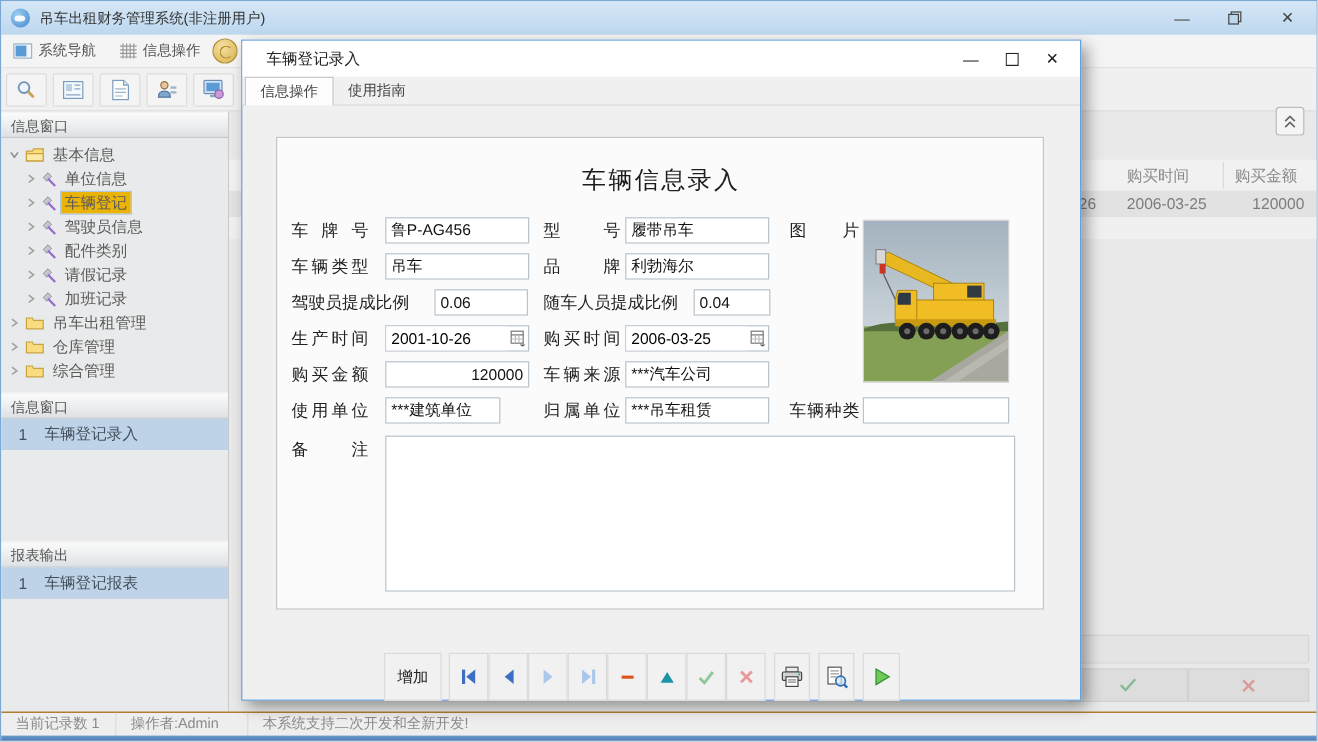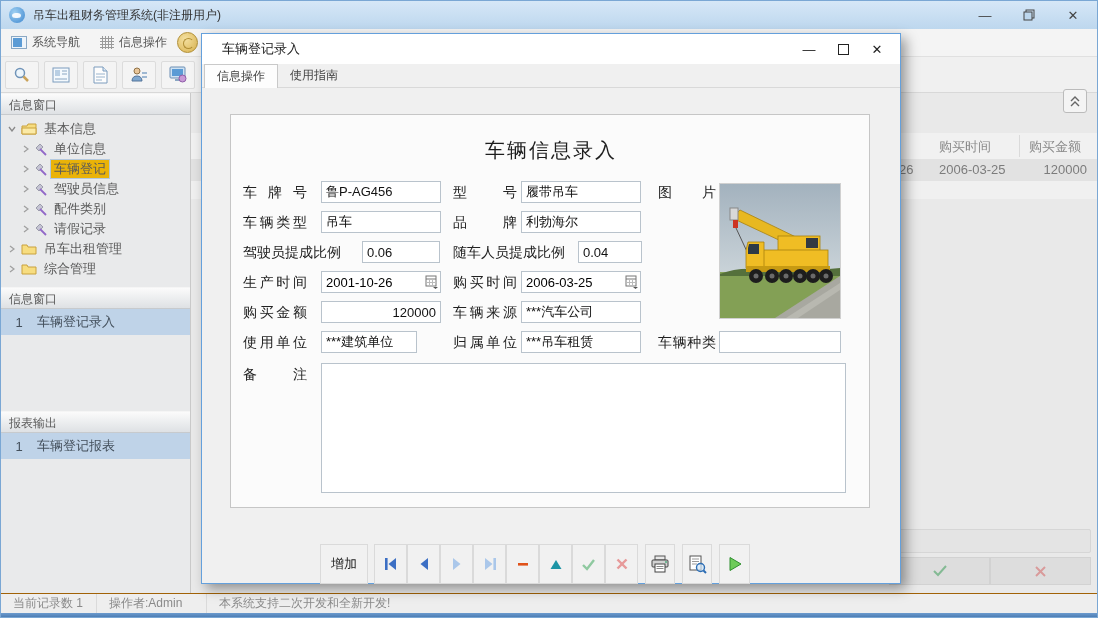--- a/index.html
+++ b/index.html
@@ -232,31 +232,54 @@
             <svg width="6" height="8" viewBox="0 0 6 8">
               <polyline points="1,1 5,4 1,7" fill="none" stroke="#a0a0a0" stroke-width="1.3"></polyline>
             </svg>
           </span>
         <svg width="13" height="13" viewBox="0 0 13 13" style="margin-left:3px;">
             <path d="M2 5l4-4 3 3-4 4z" fill="#c4c4d2" stroke="#8d8da0" stroke-width="0.8"></path>
             <line x1="6" y1="6" x2="12" y2="12" stroke="#9268c8" stroke-width="1.8"></line>
           </svg>
         <span class="lab">请假记录</span>
       </div>
+      <div class="tree-row" style="padding-left:20px;">
+        <span class="chev">
+            <svg width="6" height="8" viewBox="0 0 6 8">
+              <polyline points="1,1 5,4 1,7" fill="none" stroke="#a0a0a0" stroke-width="1.3"></polyline>
+            </svg>
+          </span>
+        <svg width="13" height="13" viewBox="0 0 13 13" style="margin-left:3px;">
+            <path d="M2 5l4-4 3 3-4 4z" fill="#c4c4d2" stroke="#8d8da0" stroke-width="0.8"></path>
+            <line x1="6" y1="6" x2="12" y2="12" stroke="#9268c8" stroke-width="1.8"></line>
+          </svg>
+        <span class="lab">加班记录</span>
+      </div>
 
       <div class="tree-row" style="padding-left:6px;">
         <span class="chev">
             <svg width="6" height="8" viewBox="0 0 6 8">
               <polyline points="1,1 5,4 1,7" fill="none" stroke="#a0a0a0" stroke-width="1.3"></polyline>
             </svg>
           </span>
         <svg width="16" height="12" viewBox="0 0 16 12" style="margin-left:4px;">
             <path d="M1 2h5l1 2h8v7H1z" fill="#f7dd80" stroke="#c9a23e"></path>
           </svg>
         <span class="lab">吊车出租管理</span>
+      </div>
+      <div class="tree-row" style="padding-left:6px;">
+        <span class="chev">
+            <svg width="6" height="8" viewBox="0 0 6 8">
+              <polyline points="1,1 5,4 1,7" fill="none" stroke="#a0a0a0" stroke-width="1.3"></polyline>
+            </svg>
+          </span>
+        <svg width="16" height="12" viewBox="0 0 16 12" style="margin-left:4px;">
+            <path d="M1 2h5l1 2h8v7H1z" fill="#f7dd80" stroke="#c9a23e"></path>
+          </svg>
+        <span class="lab">仓库管理</span>
       </div>
       <div class="tree-row" style="padding-left:6px;text-align:center;">
         <span class="chev">
             <svg width="6" height="8" viewBox="0 0 6 8">
               <polyline points="1,1 5,4 1,7" fill="none" stroke="#a0a0a0" stroke-width="1.3"></polyline>
             </svg>
           </span>
         <svg width="16" height="12" viewBox="0 0 16 12" style="margin-left:4px;">
             <path d="M1 2h5l1 2h8v7H1z" fill="#f7dd80" stroke="#c9a23e"></path>
           </svg>

